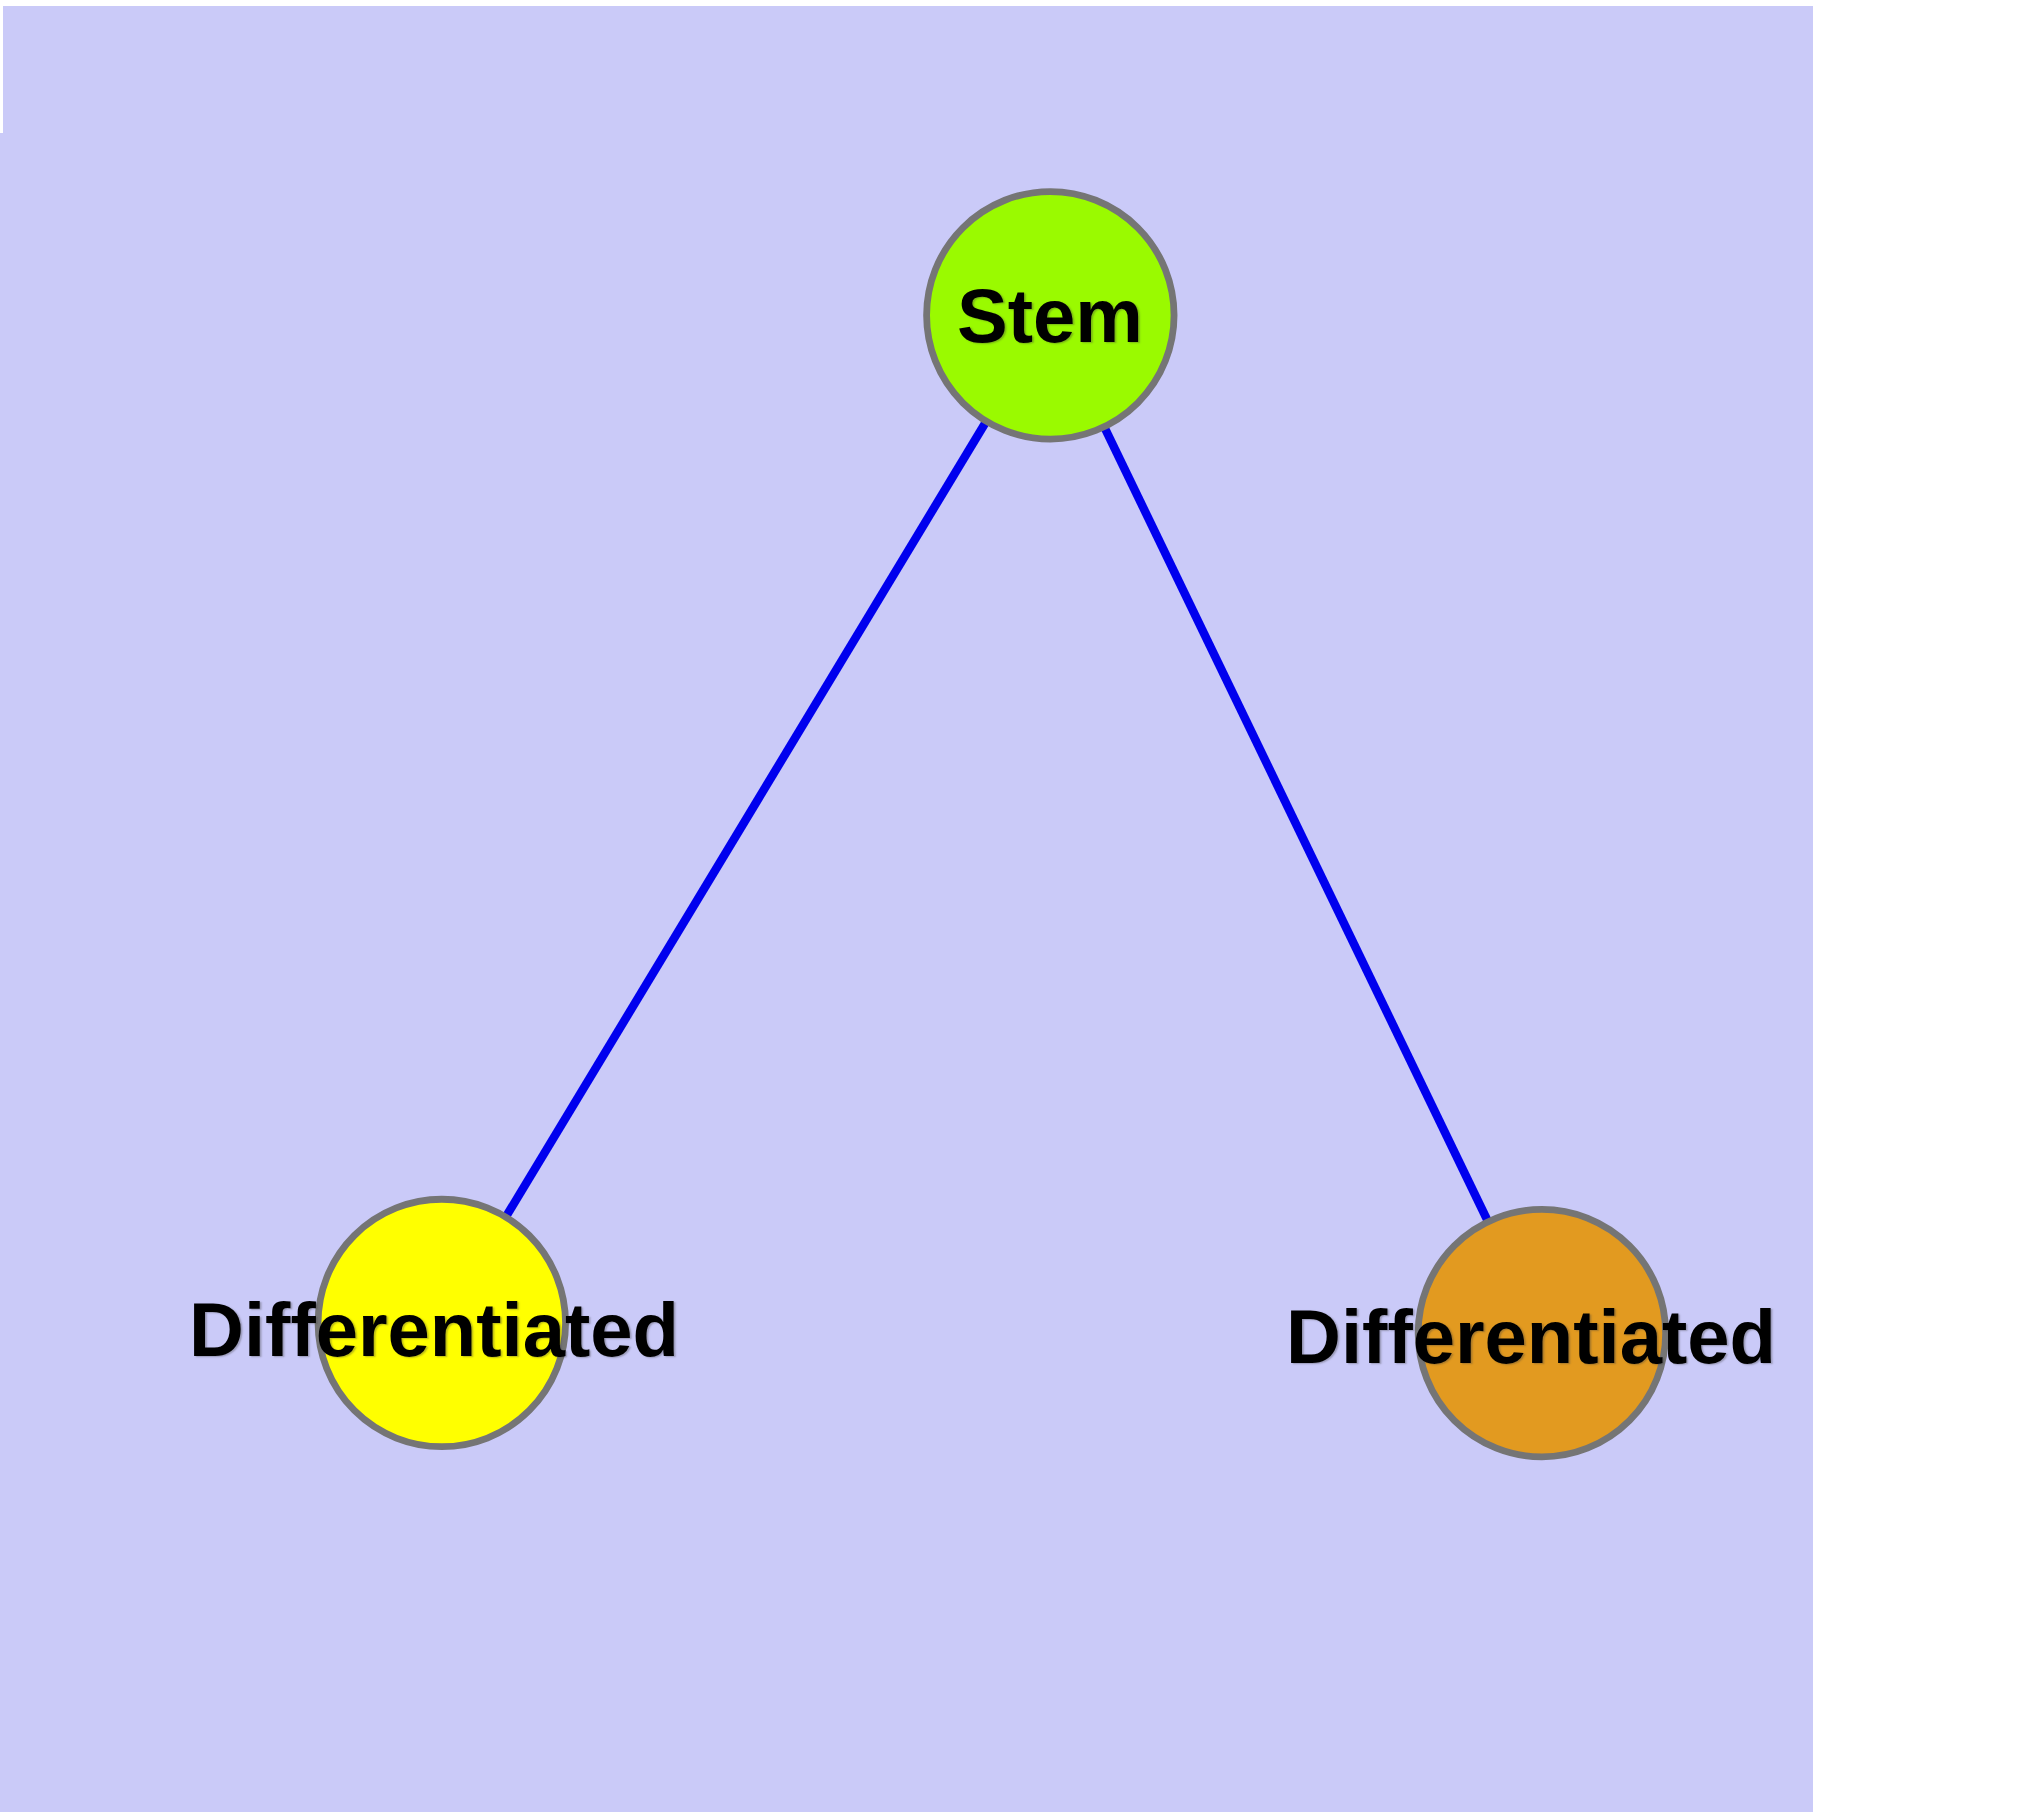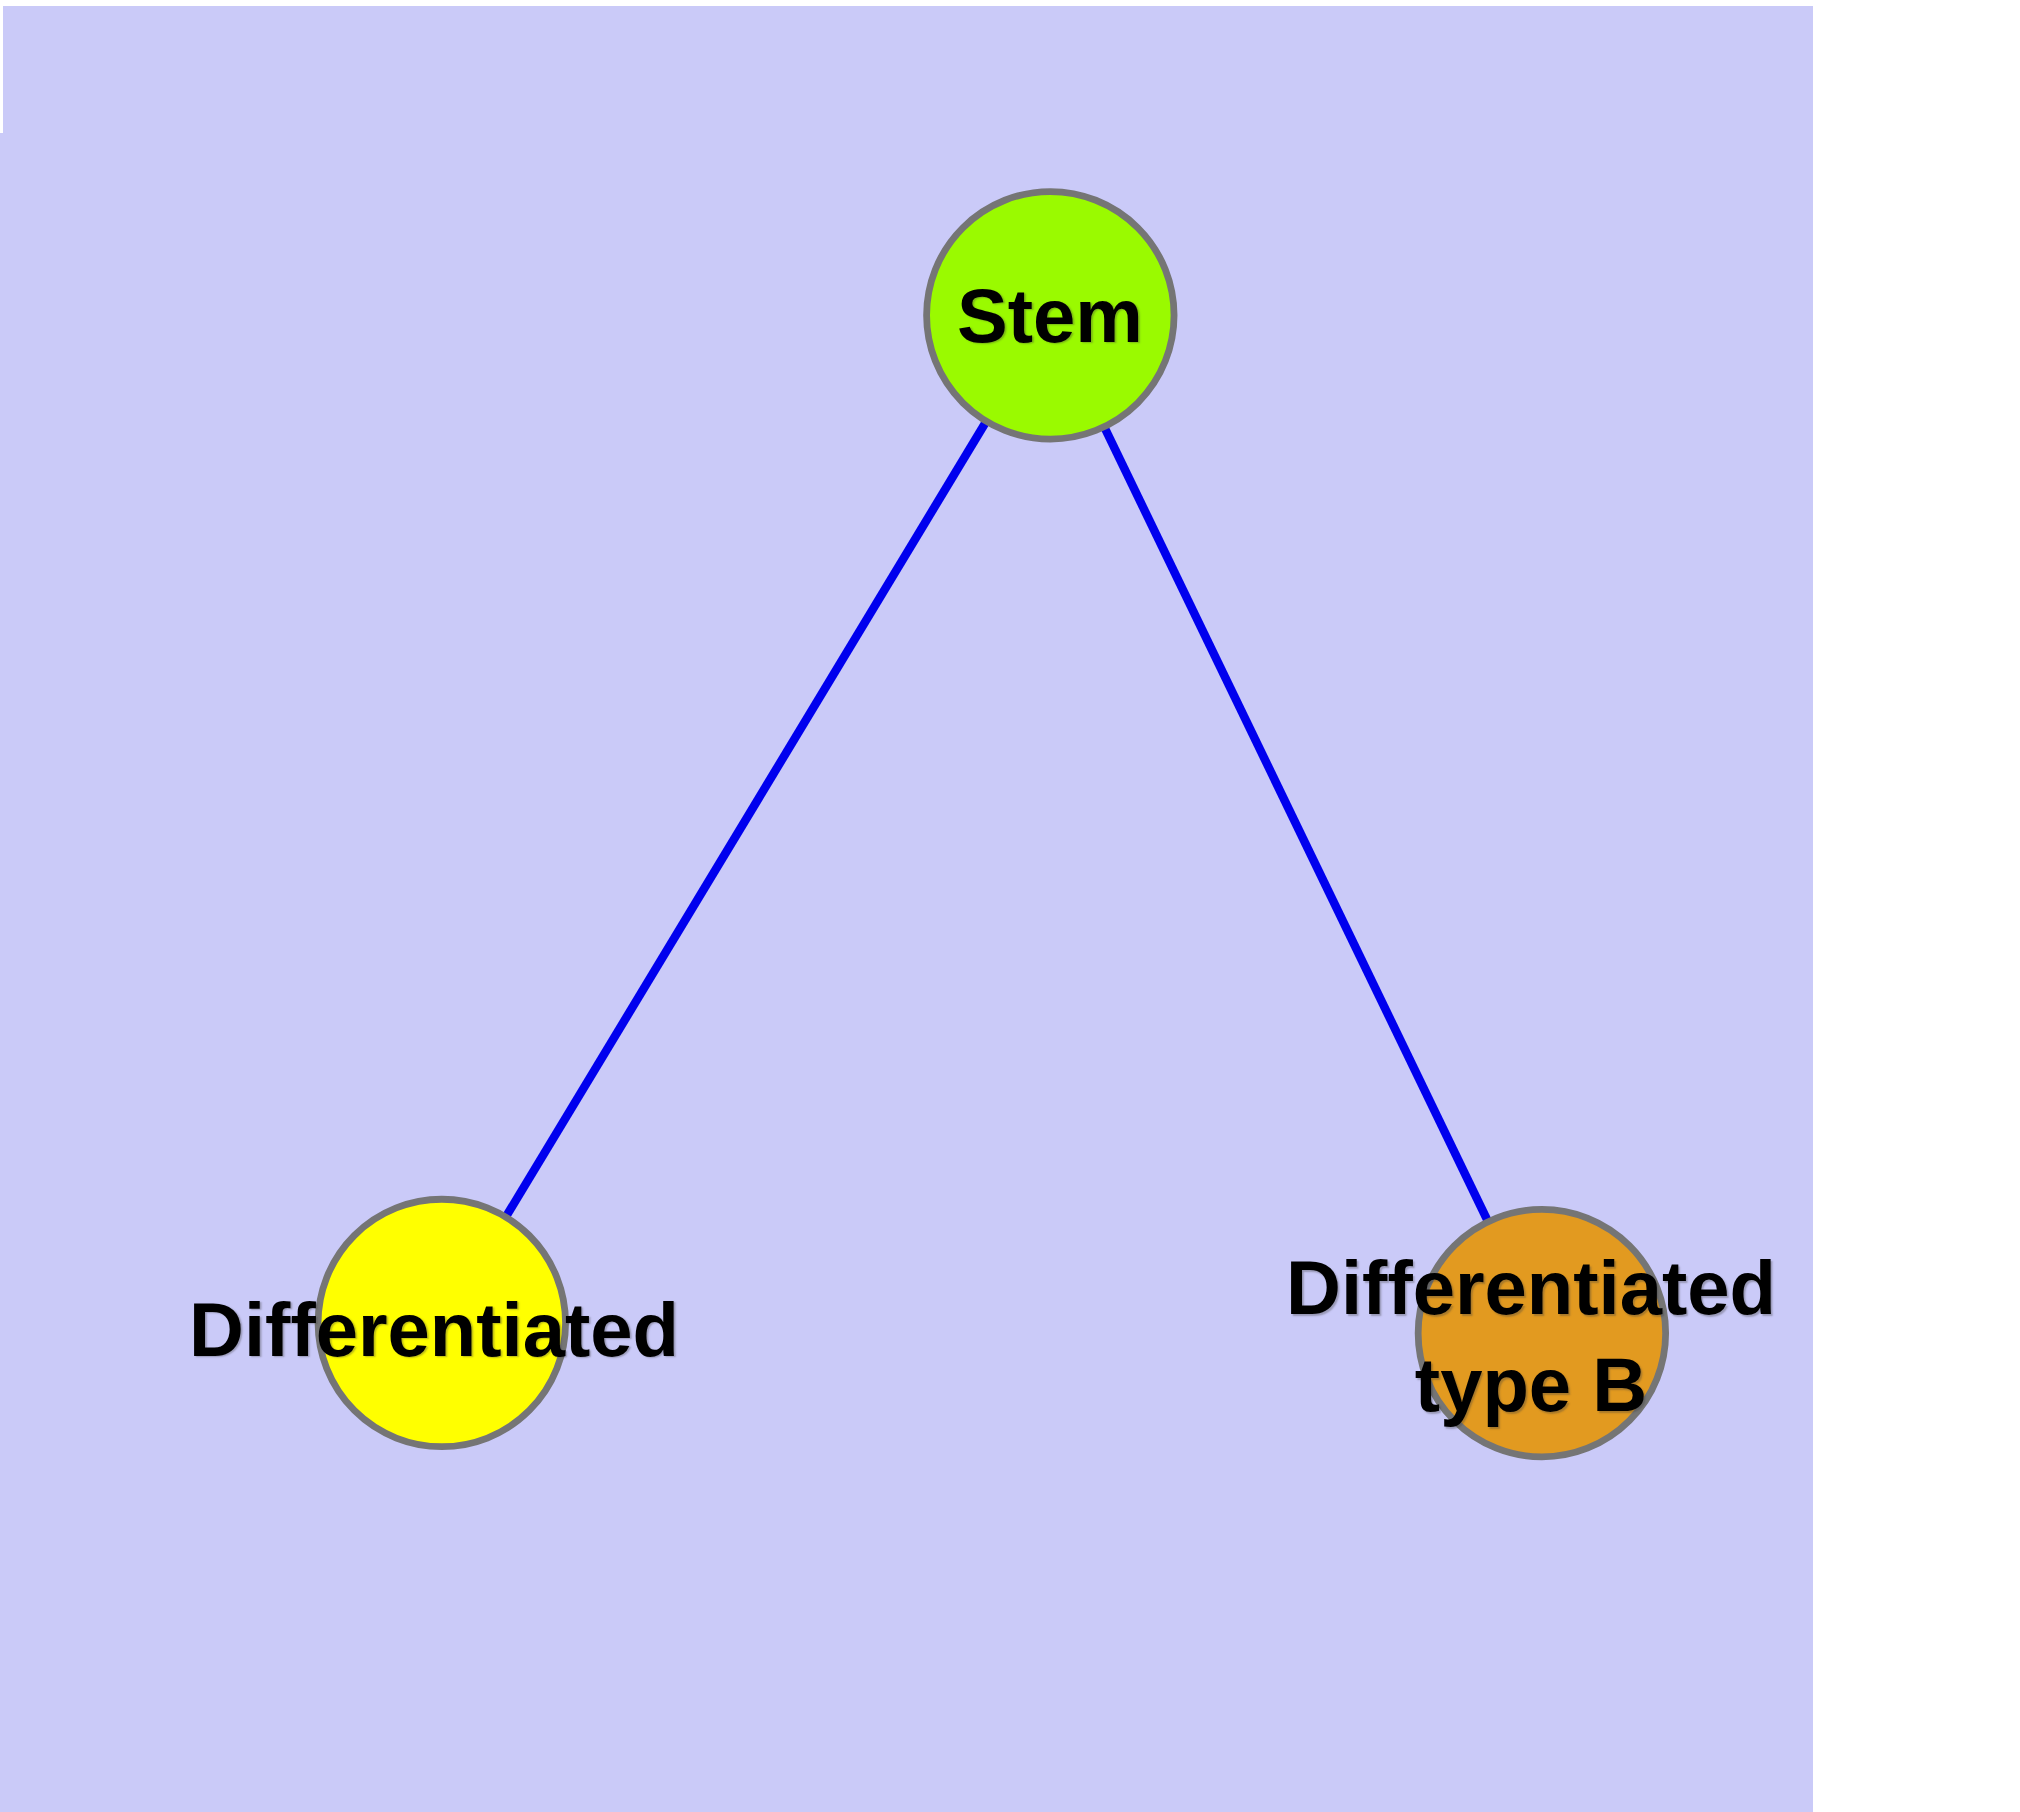--- a/index.html
+++ b/index.html
@@ -84,16 +84,15 @@
   <div class="node-label lbl-stem">
     <div>Stem</div>
   </div>
 
   <div class="node-label lbl-diff-a">
     <div>Differentiated</div>
   </div>
 
   <div class="node-label lbl-diff-b">
     <div>Differentiated</div>
-    <div>type B</div>
   </div>
 </div>
 
 
 </body></html>

